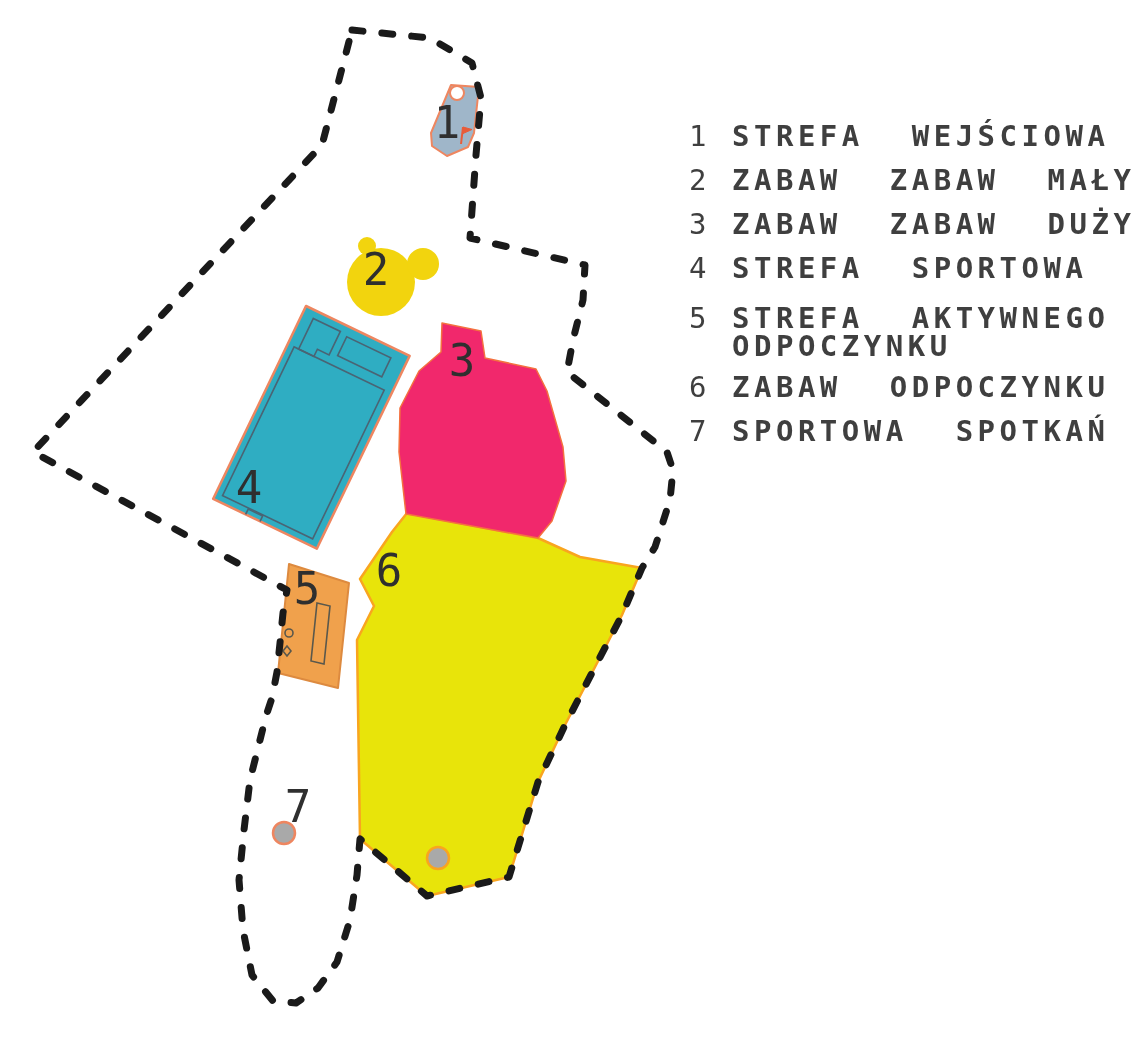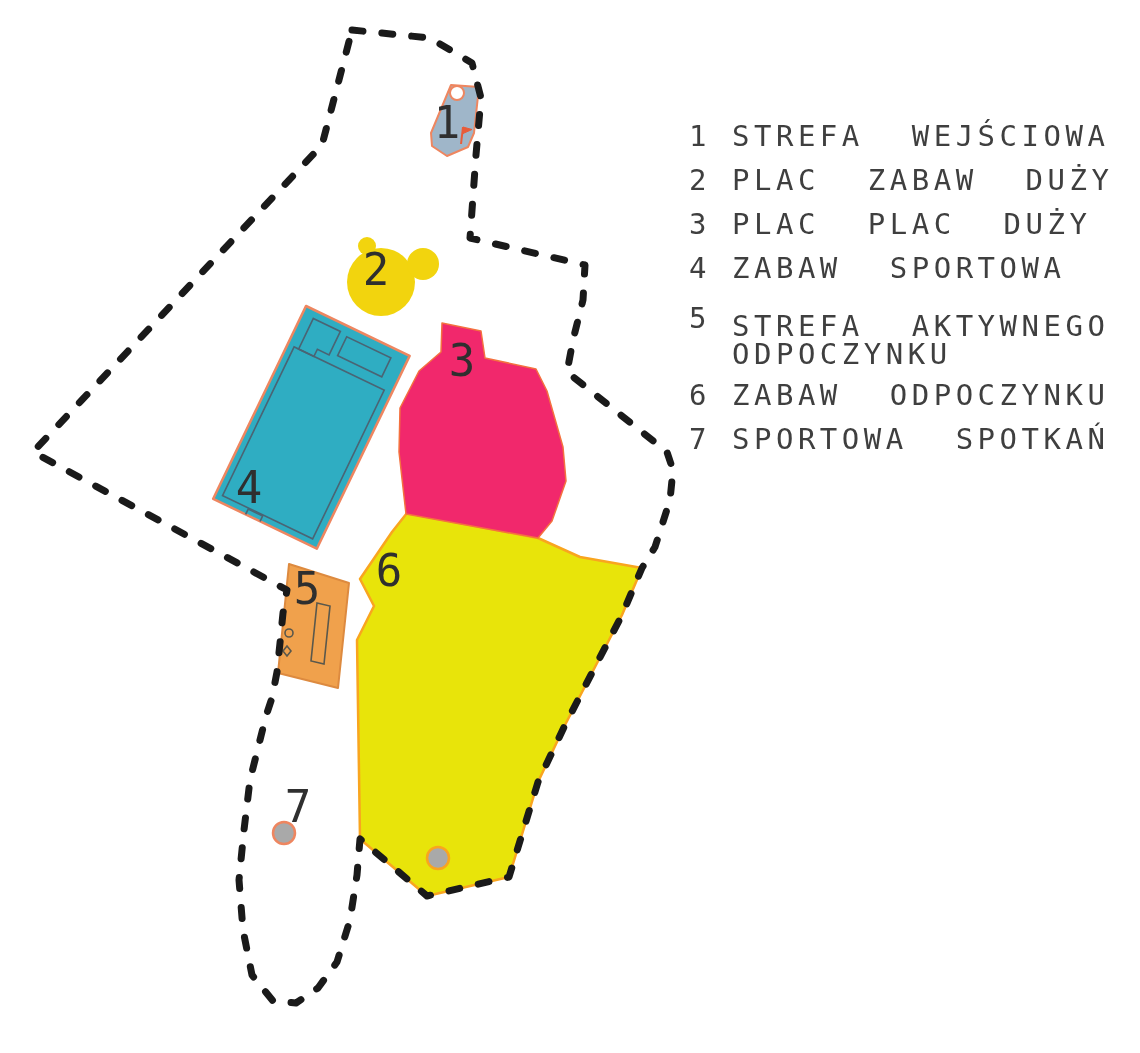--- a/index.html
+++ b/index.html
@@ -28,23 +28,24 @@
   .legend-row.two-line{margin-top:16px;}
   .legend-num{
     flex:none;
     width:43px;
     letter-spacing:0;
   }
   .legend-label{
     letter-spacing:4.5px;
     word-spacing:26px;
     white-space:nowrap;
+    font-weight:bold;
   }
   .legend-label .wrap-line{display:block;line-height:28px;}
-  .legend-label.wrapped{line-height:28px;padding-top:3px;margin-top:8px;}
+  .legend-label.wrapped{line-height:28px;padding-top:3px;}
   .map-number{
     font-family:"DejaVu Sans Mono", monospace;
     font-size:44px;
   }
 </style>
 </head>
 <body>
 
 <div class="stage">
 
@@ -110,29 +111,29 @@
     </g>
   </svg>
 
   <div class="legend">
     <div class="legend-row">
       <span class="legend-num">1</span>
       <span class="legend-label">STREFA WEJŚCIOWA</span>
     </div>
     <div class="legend-row">
       <span class="legend-num">2</span>
-      <span class="legend-label">PLAC ZABAW DUŻY</span>
+      <span class="legend-label">ZABAW ZABAW MAŁY</span>
     </div>
     <div class="legend-row">
       <span class="legend-num">3</span>
-      <span class="legend-label">PLAC PLAC DUŻY</span>
+      <span class="legend-label">ZABAW ZABAW DUŻY</span>
     </div>
     <div class="legend-row">
       <span class="legend-num">4</span>
-      <span class="legend-label">ZABAW SPORTOWA</span>
+      <span class="legend-label">STREFA SPORTOWA</span>
     </div>
     <div class="legend-row two-line">
       <span class="legend-num">5</span>
       <span class="legend-label wrapped">
         <span class="wrap-line">STREFA AKTYWNEGO</span>
         <span class="wrap-line">ODPOCZYNKU</span>
       </span>
     </div>
     <div class="legend-row">
       <span class="legend-num">6</span>

